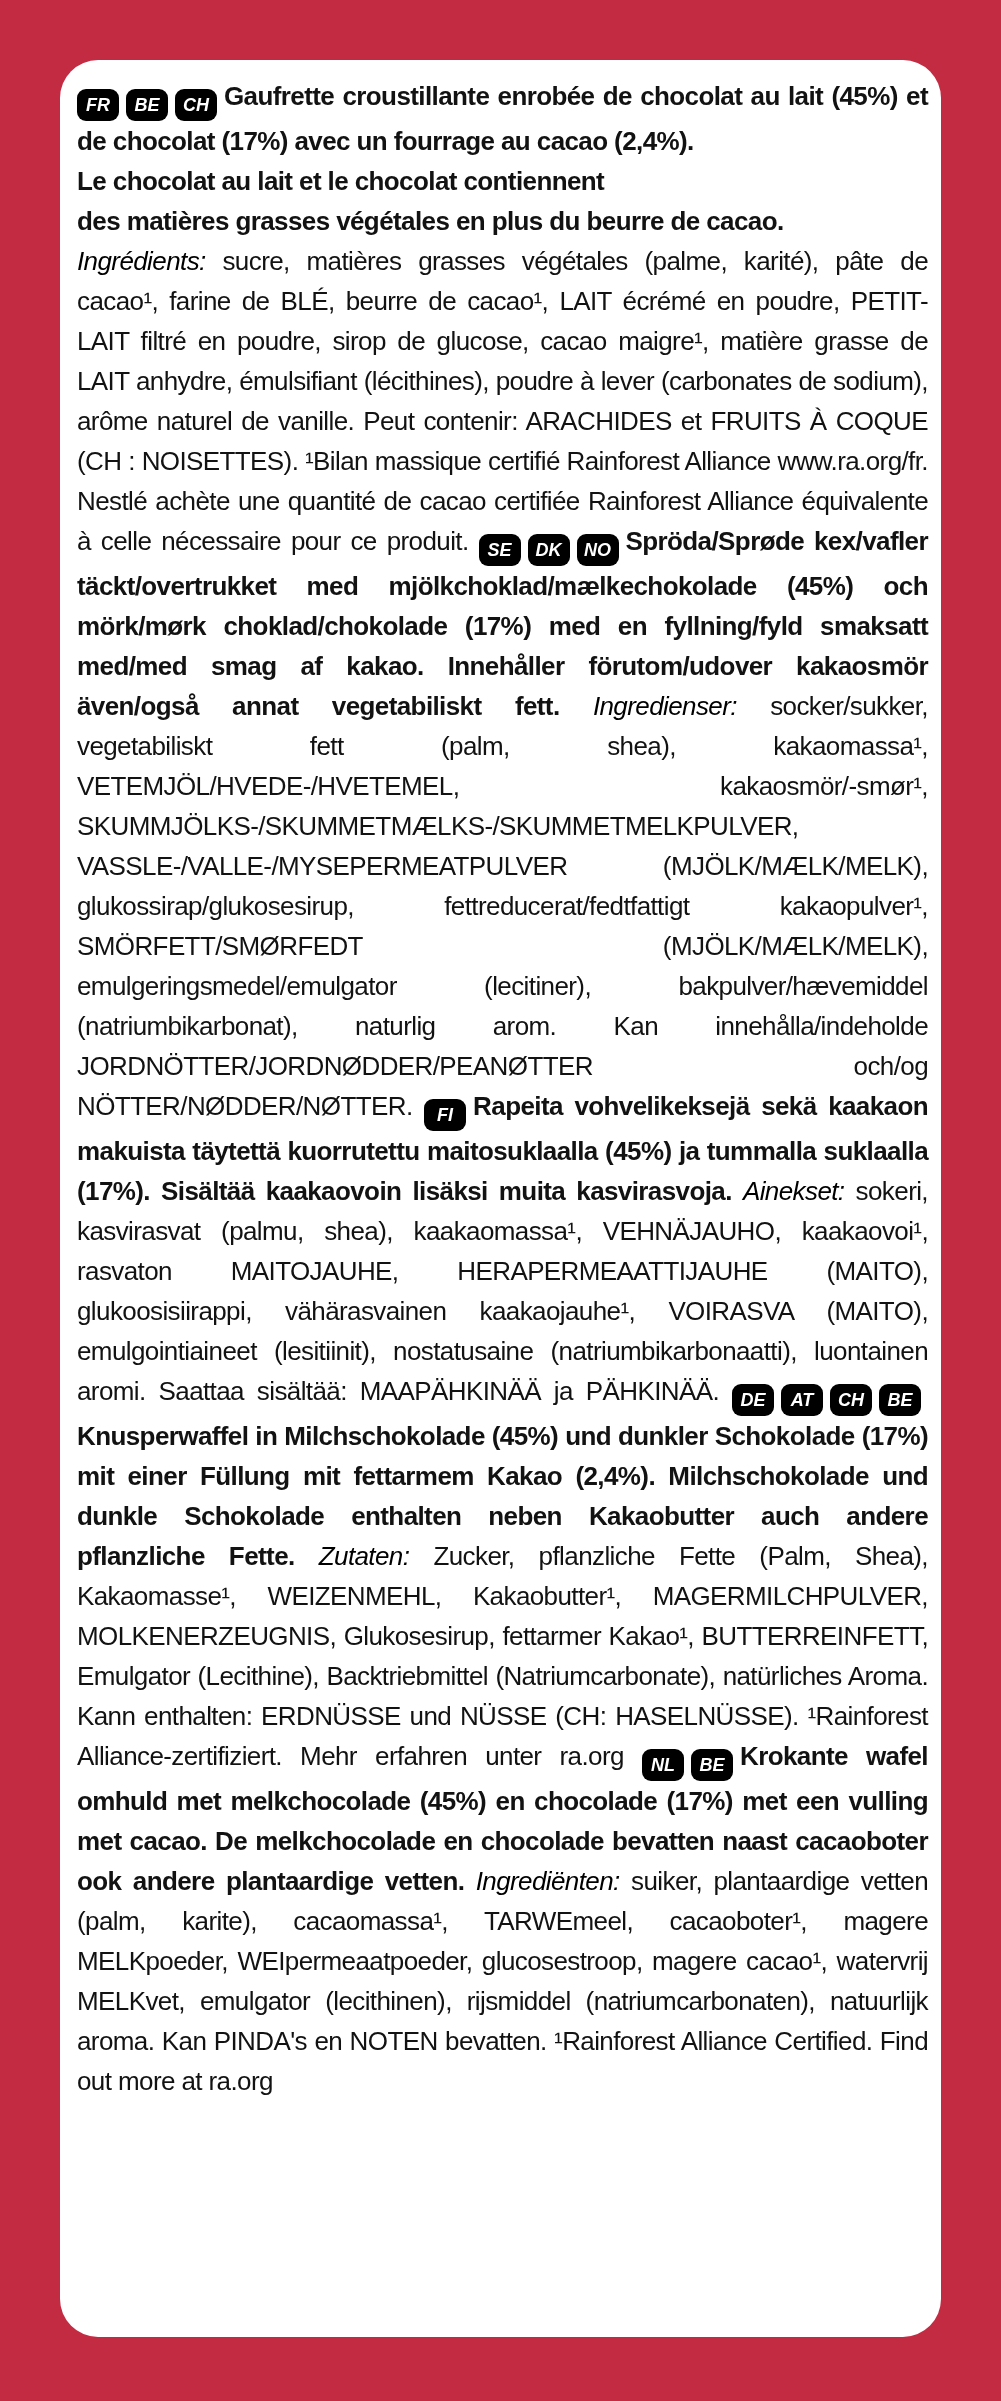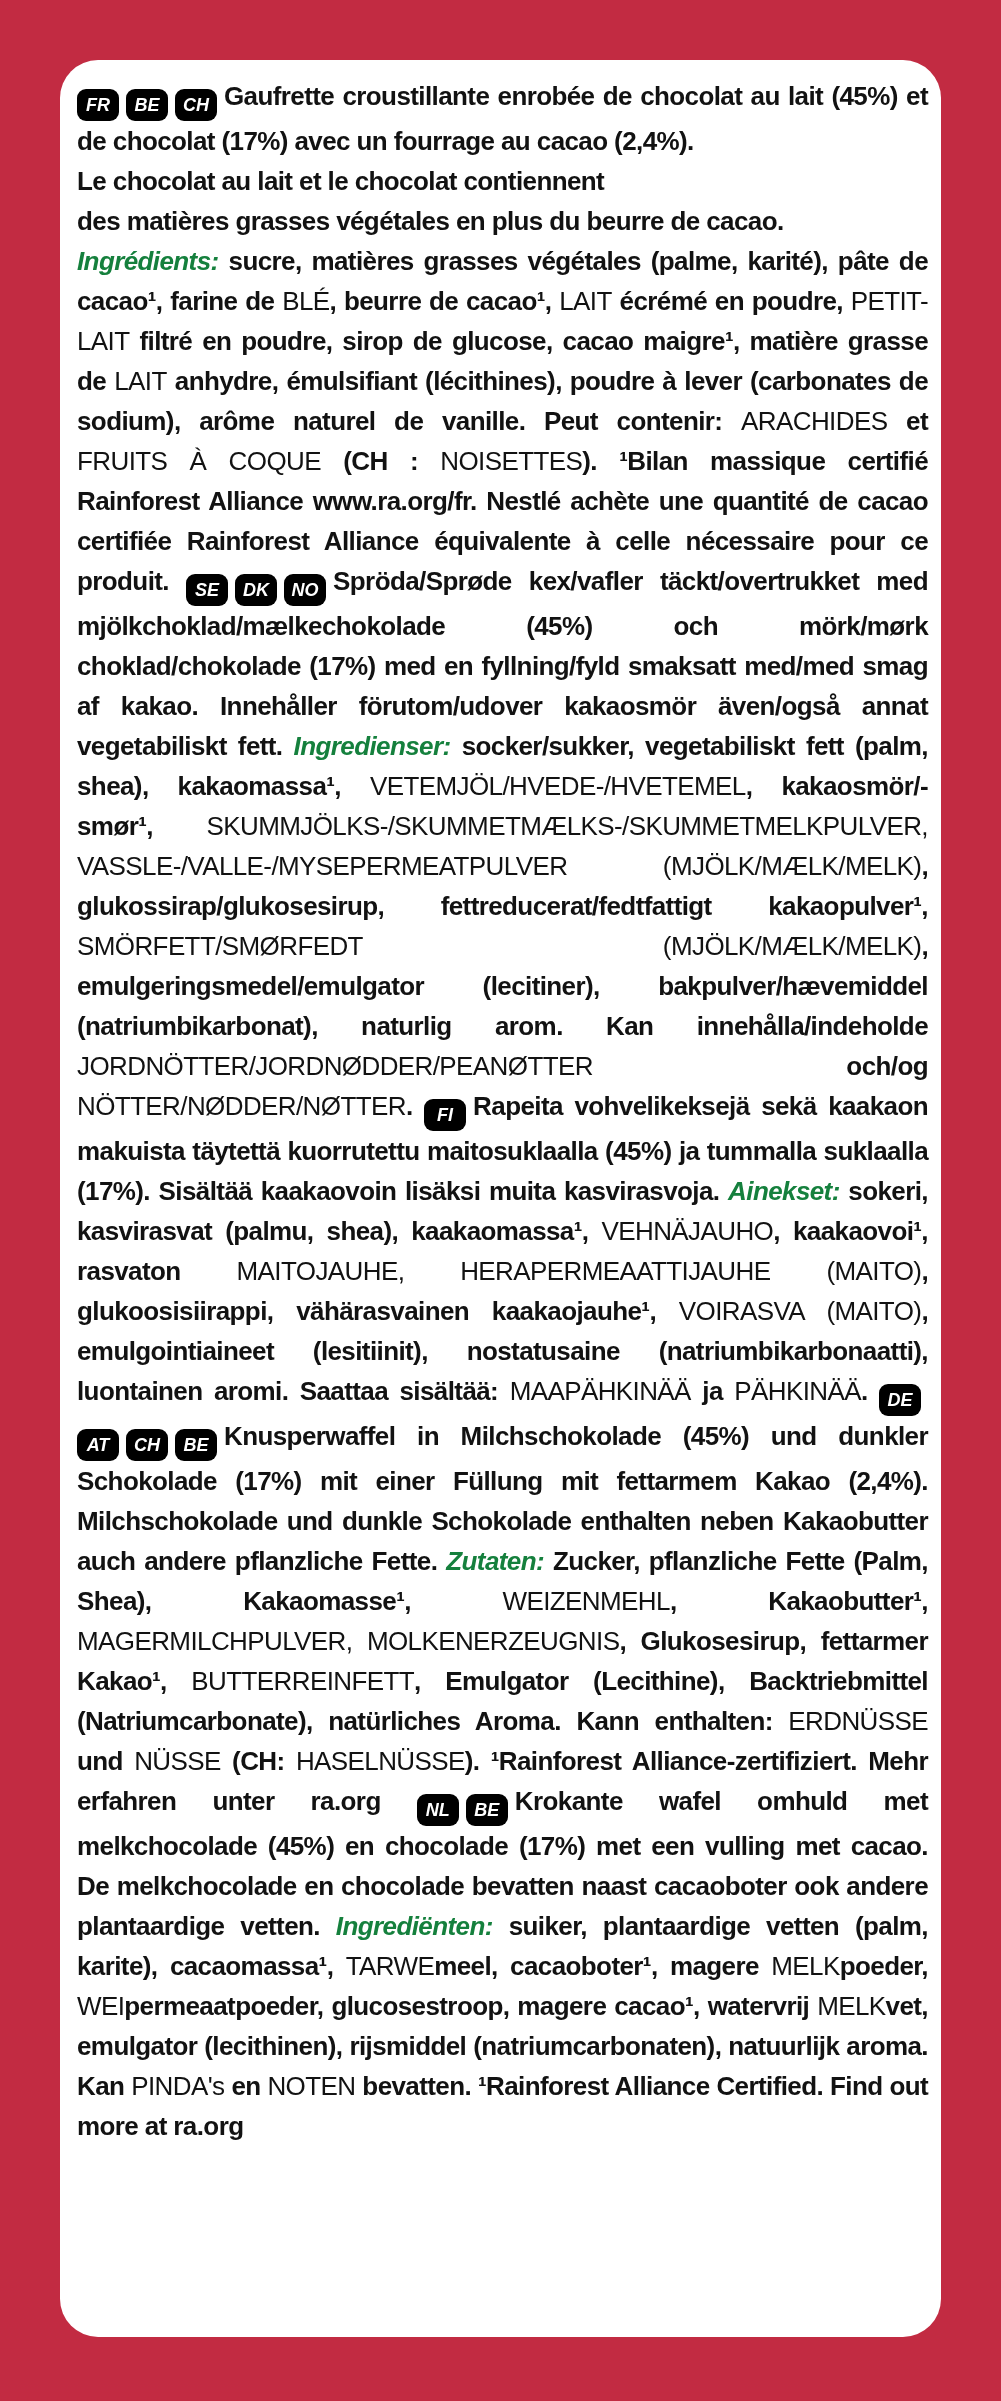--- a/index.html
+++ b/index.html
@@ -12,23 +12,23 @@
   .panel{
     position:absolute;left:60px;top:60px;width:881px;height:2277px;
     background:#FFFFFF;border-radius:38px;box-sizing:border-box;
     padding:16px 13px 10px 17px;overflow:hidden;
   }
   .flow{
     font-size:26px;line-height:40px;color:#121212;
     text-align:justify;letter-spacing:-0.6px;
   }
   .intro{font-weight:700}
-  .reg{font-weight:700}
+  .reg{font-weight:400}
   .b{font-weight:400}
-  .hdr{font-weight:700;font-style:italic;color:#15803d}
+  .hdr{font-weight:400;font-style:italic;color:#000000}
   .badge{
     display:inline-block;background:#000;color:#fff;
     font-weight:700;font-style:italic;font-size:18px;
     height:32px;line-height:32px;min-width:28px;padding:0 7px;
     border-radius:9px;text-align:center;vertical-align:-6px;
     margin-right:7px;letter-spacing:0;
   }
 </style>
 </head>
 <body>

